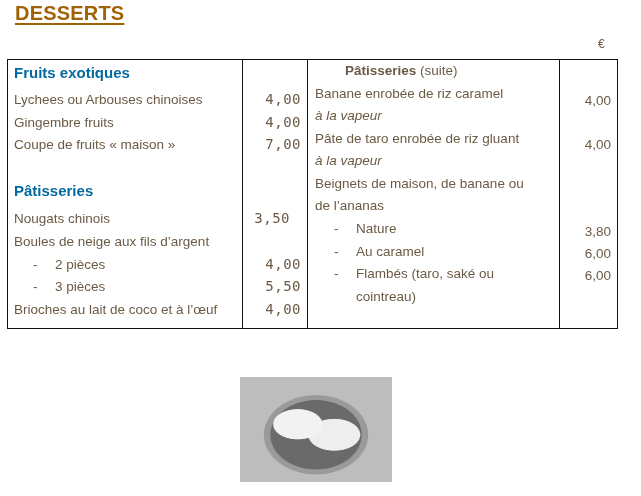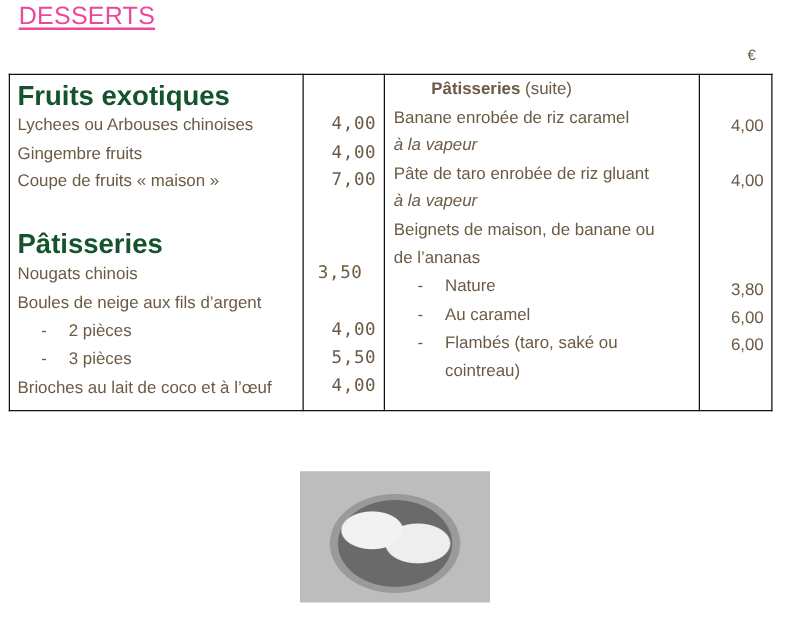--- a/index.html
+++ b/index.html
@@ -1,27 +1,27 @@
 <!DOCTYPE html>
 <html><head>
 <meta charset="utf-8">
 <style>
   html, body { margin:0; padding:0; background:#ffffff; }
   body { width:641px; height:496px; position:relative; overflow:hidden;
          font-family:"Liberation Sans", sans-serif; color:#6b5a44; }
-  .title { position:absolute; left:15px; top:2px; font-size:20px; font-weight:normal;
-           color:#ec4899; text-decoration:underline; text-underline-offset:3px; letter-spacing:0.2px; }
+  .title { position:absolute; left:15px; top:2px; font-size:20px; font-weight:bold;
+           color:#a16207; text-decoration:underline; text-underline-offset:3px; letter-spacing:0.2px; }
   .currency { position:absolute; left:598px; top:37px; font-size:12px; color:#6b5a44; }
   .menu-table { position:absolute; left:7px; top:59px; width:610px; height:270px;
                 border-collapse:collapse; table-layout:fixed; }
   .menu-table td { border:1.5px solid #111; vertical-align:top; padding:0; }
   .col-a { width:235px; } .col-b { width:65px; } .col-c { width:252px; } .col-d { width:58px; }
   .cell { position:relative; height:100%; }
   .line { position:absolute; font-size:13.5px; white-space:nowrap; }
-  .h { font-size:22px; font-weight:bold; color:#14532d; }
+  .h { font-size:15px; font-weight:bold; color:#0369a1; }
   .subh { font-weight:bold; }
   .it { font-style:italic; }
   .price { position:absolute; font-size:14px; font-family:"DejaVu Sans Mono","Liberation Mono", monospace; letter-spacing:0.5px; }
   .price2 { position:absolute; font-size:13.5px; }
   .dash { display:inline-block; width:22px; }
   .photo { position:absolute; left:240px; top:377px; width:152px; height:105px;
            background:radial-gradient(ellipse at 38% 45%, #f2f2f2 0 18%, transparent 19%),
                       radial-gradient(ellipse at 62% 55%, #eeeeee 0 19%, transparent 20%),
                       radial-gradient(ellipse at 50% 55%, #6a6a6a 0 42%, #9a9a9a 43% 48%, #bdbdbd 49%);
            }

